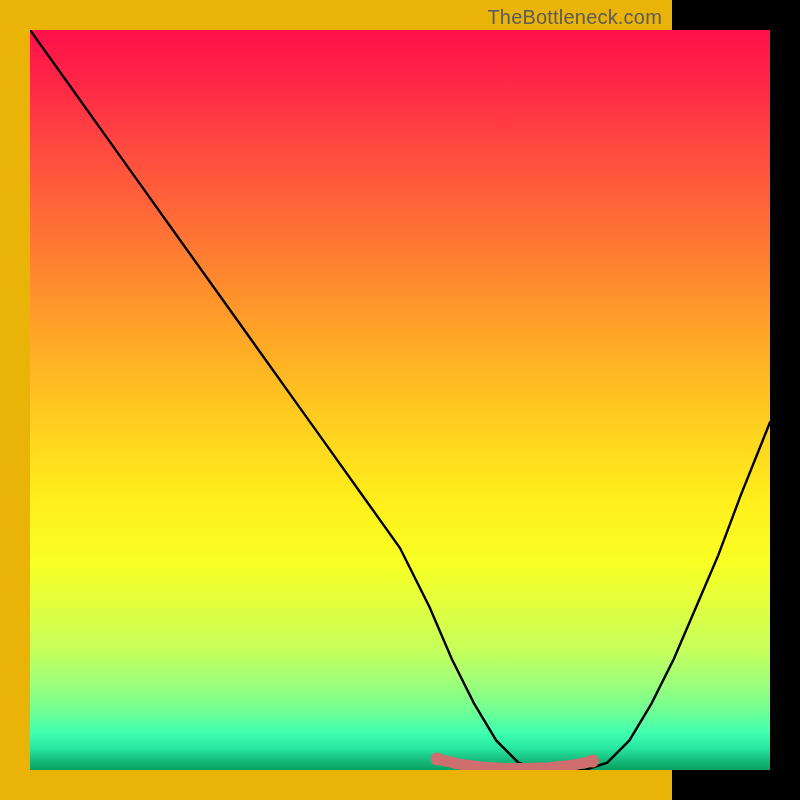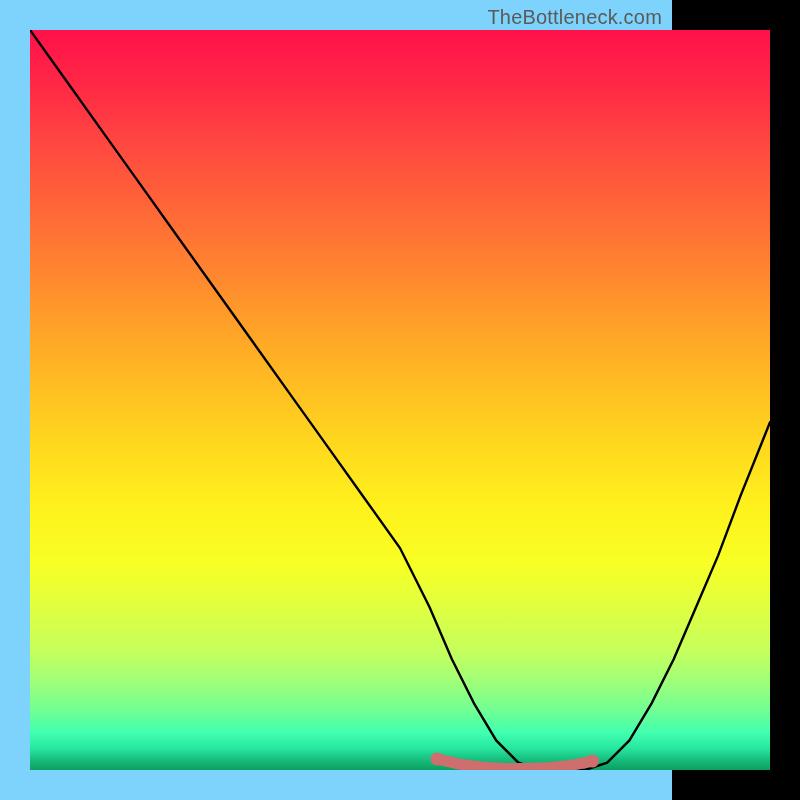--- a/index.html
+++ b/index.html
@@ -1,21 +1,21 @@
 <!DOCTYPE html>
 <html><head>
 <meta charset="utf-8">
 <style>
   * { margin: 0; padding: 0; box-sizing: border-box; }
   html, body { width: 800px; height: 800px; overflow: hidden; background: #000; }
   .chart-container {
     position: relative;
     width: 672px;
     height: 800px;
-    background: #7dd3fc;
+    background: #eab308;
   }
   .plot-area {
     position: absolute;
     left: 30px;
     top: 30px;
     width: 740px;
     height: 740px;
     background: linear-gradient(to bottom,
       #ff104a 0%,
       #ff2a45 8%,

